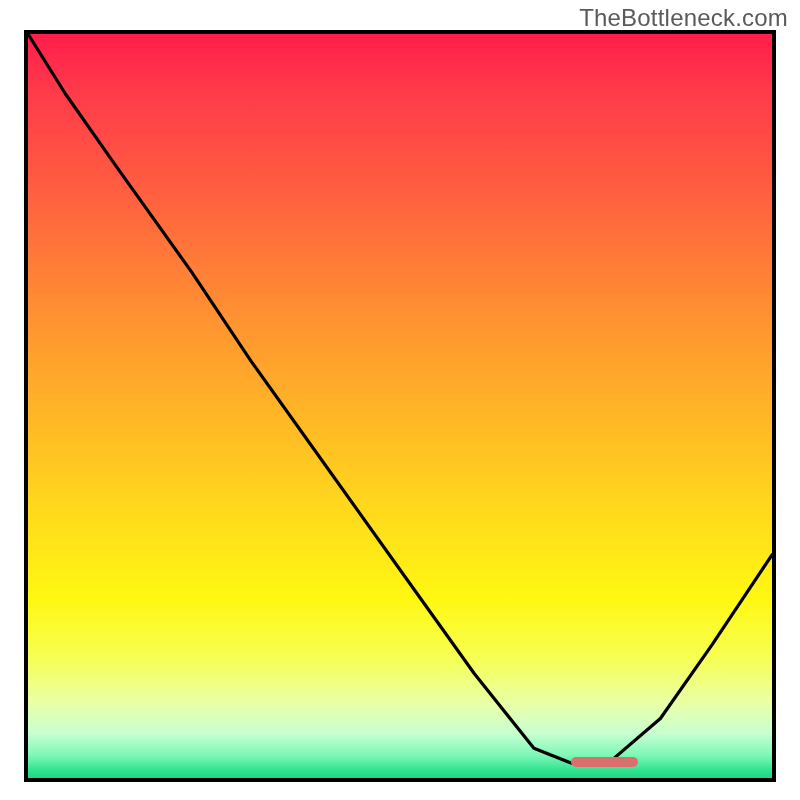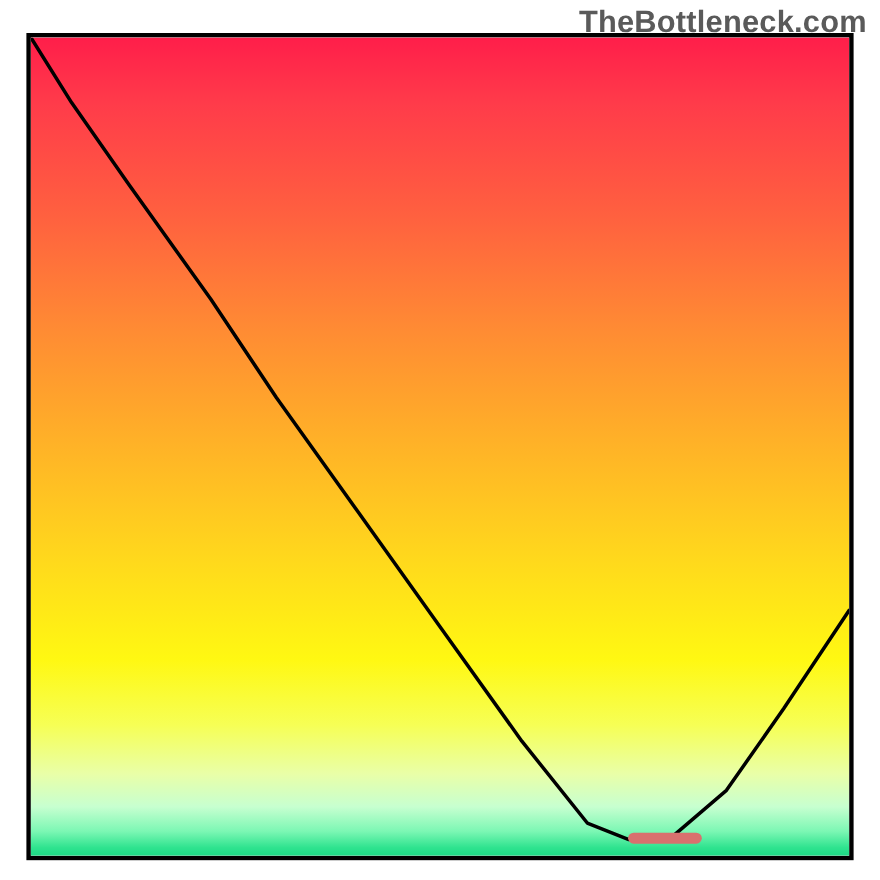--- a/index.html
+++ b/index.html
@@ -12,22 +12,22 @@
   }
   .container {
     position: relative;
     width: 800px;
     height: 800px;
   }
   .watermark {
     position: absolute;
     top: 4px;
     right: 12px;
-    font-size: 28px;
-    font-weight: 700;
+    font-size: 24px;
+    font-weight: 400;
     color: #5a5a5a;
     letter-spacing: 0.2px;
     z-index: 10;
   }
   .plot-frame {
     position: absolute;
     left: 24px;
     top: 30px;
     width: 752px;
     height: 752px;

